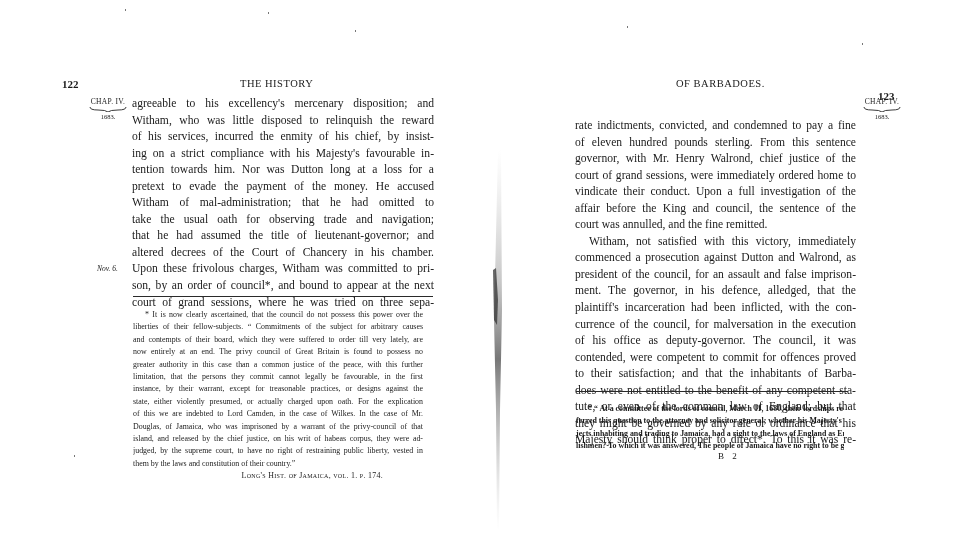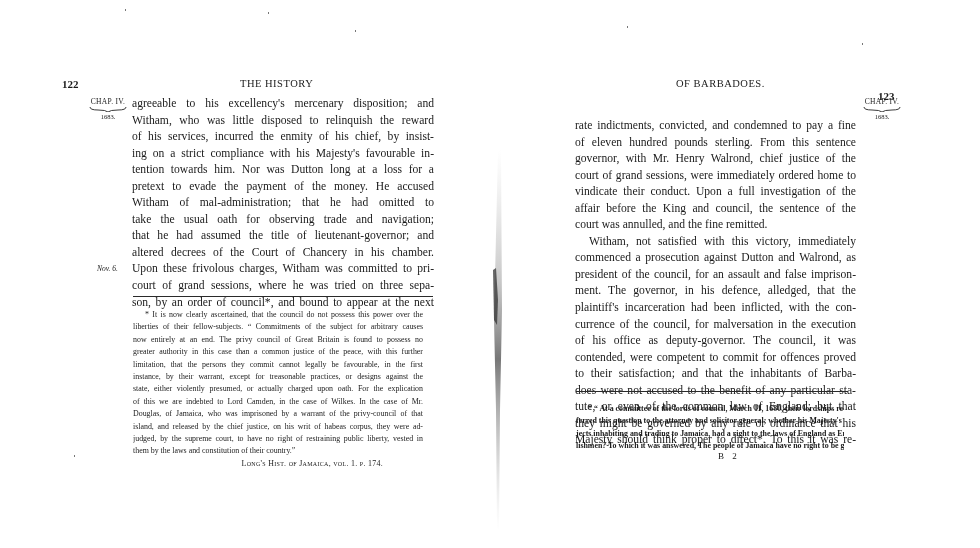--- a/index.html
+++ b/index.html
@@ -56,29 +56,30 @@
     <span class="ln">Witham, who was little disposed to relinquish the reward</span>
     <span class="ln">of his services, incurred the enmity of his chief, by insist-</span>
     <span class="ln">ing on a strict compliance with his Majesty's favourable in-</span>
     <span class="ln">tention towards him.  Nor was Dutton long at a loss for a</span>
     <span class="ln">pretext to evade the payment of the money.  He accused</span>
     <span class="ln">Witham of mal-administration; that he had omitted to</span>
     <span class="ln">take the usual oath for observing trade and navigation;</span>
     <span class="ln">that he had assumed the title of lieutenant-governor; and</span>
     <span class="ln">altered decrees of the Court of Chancery in his chamber.</span>
     <span class="ln">Upon these frivolous charges, Witham was committed to pri-</span>
+    <span class="ln">son, by an order of council*, and bound to appear at the next</span>
     <span class="ln">court of grand sessions, where he was tried on three sepa-</span>
-    <span class="ln">son, by an order of council*, and bound to appear at the next</span>
   </div>
 
   <div class="rule" style="left:133px; top:296px; width:300px;"></div>
 
   <div class="fn" style="left:133px; top:309px; width:290px;">
     <span class="ln indent">* It is now clearly ascertained, that the council do not possess this power over the</span>
     <span class="ln">liberties of their fellow-subjects.  “ Commitments of the subject for arbitrary causes</span>
+    <span class="ln">and contempts of their board, which they were suffered to order till very lately, are</span>
     <span class="ln">now entirely at an end.  The privy council of Great Britain is found to possess no</span>
     <span class="ln">greater authority in this case than a common justice of the peace, with this further</span>
     <span class="ln">limitation, that the persons they commit cannot legally be favourable, in the first</span>
     <span class="ln">instance, by their warrant, except for treasonable practices, or designs against the</span>
     <span class="ln">state, either violently presumed, or actually charged upon oath.  For the explication</span>
     <span class="ln">of this we are indebted to Lord Camden, in the case of Wilkes.  In the case of Mr.</span>
     <span class="ln">Douglas, of Jamaica, who was imprisoned by a warrant of the privy-council of that</span>
     <span class="ln">island, and released by the chief justice, on his writ of habeas corpus, they were ad-</span>
     <span class="ln">judged, by the supreme court, to have no right of restraining public liberty, vested in</span>
     <span class="ln last">them by the laws and constitution of their country.”</span>
@@ -126,21 +127,21 @@
     <span class="ln last">court was annulled, and the fine remitted.</span>
     <span class="ln indent">Witham, not satisfied with this victory, immediately</span>
     <span class="ln">commenced a prosecution against Dutton and Walrond, as</span>
     <span class="ln">president of the council, for an assault and false imprison-</span>
     <span class="ln">ment.  The governor, in his defence, alledged, that the</span>
     <span class="ln">plaintiff's incarceration had been inflicted, with the con-</span>
     <span class="ln">currence of the council, for malversation in the execution</span>
     <span class="ln">of his office as deputy-governor.  The council, it was</span>
     <span class="ln">contended, were competent to commit for offences proved</span>
     <span class="ln">to their satisfaction; and that the inhabitants of Barba-</span>
-    <span class="ln">does were not accused to the benefit of any particular sta-</span>
+    <span class="ln">does were not entitled to the benefit of any competent sta-</span>
     <span class="ln">tute, or even of the common law of England; but that</span>
     <span class="ln">they might be governed by any rule or ordinance that his</span>
     <span class="ln">Majesty should think proper to direct*.  To this it was re-</span>
   </div>
 
   <div class="rule" style="left:86px; top:391px; width:272px;"></div>
 
   <div class="fn" style="left:86px; top:403px; width:268px;font-weight:bold;">
     <span class="ln indent">* “ At a committee of the lords of council, March 11, 1680, their lordships re-</span>
     <span class="ln">ferred this question to the attorney and solicitor general; whether his Majesty's sub-</span>

